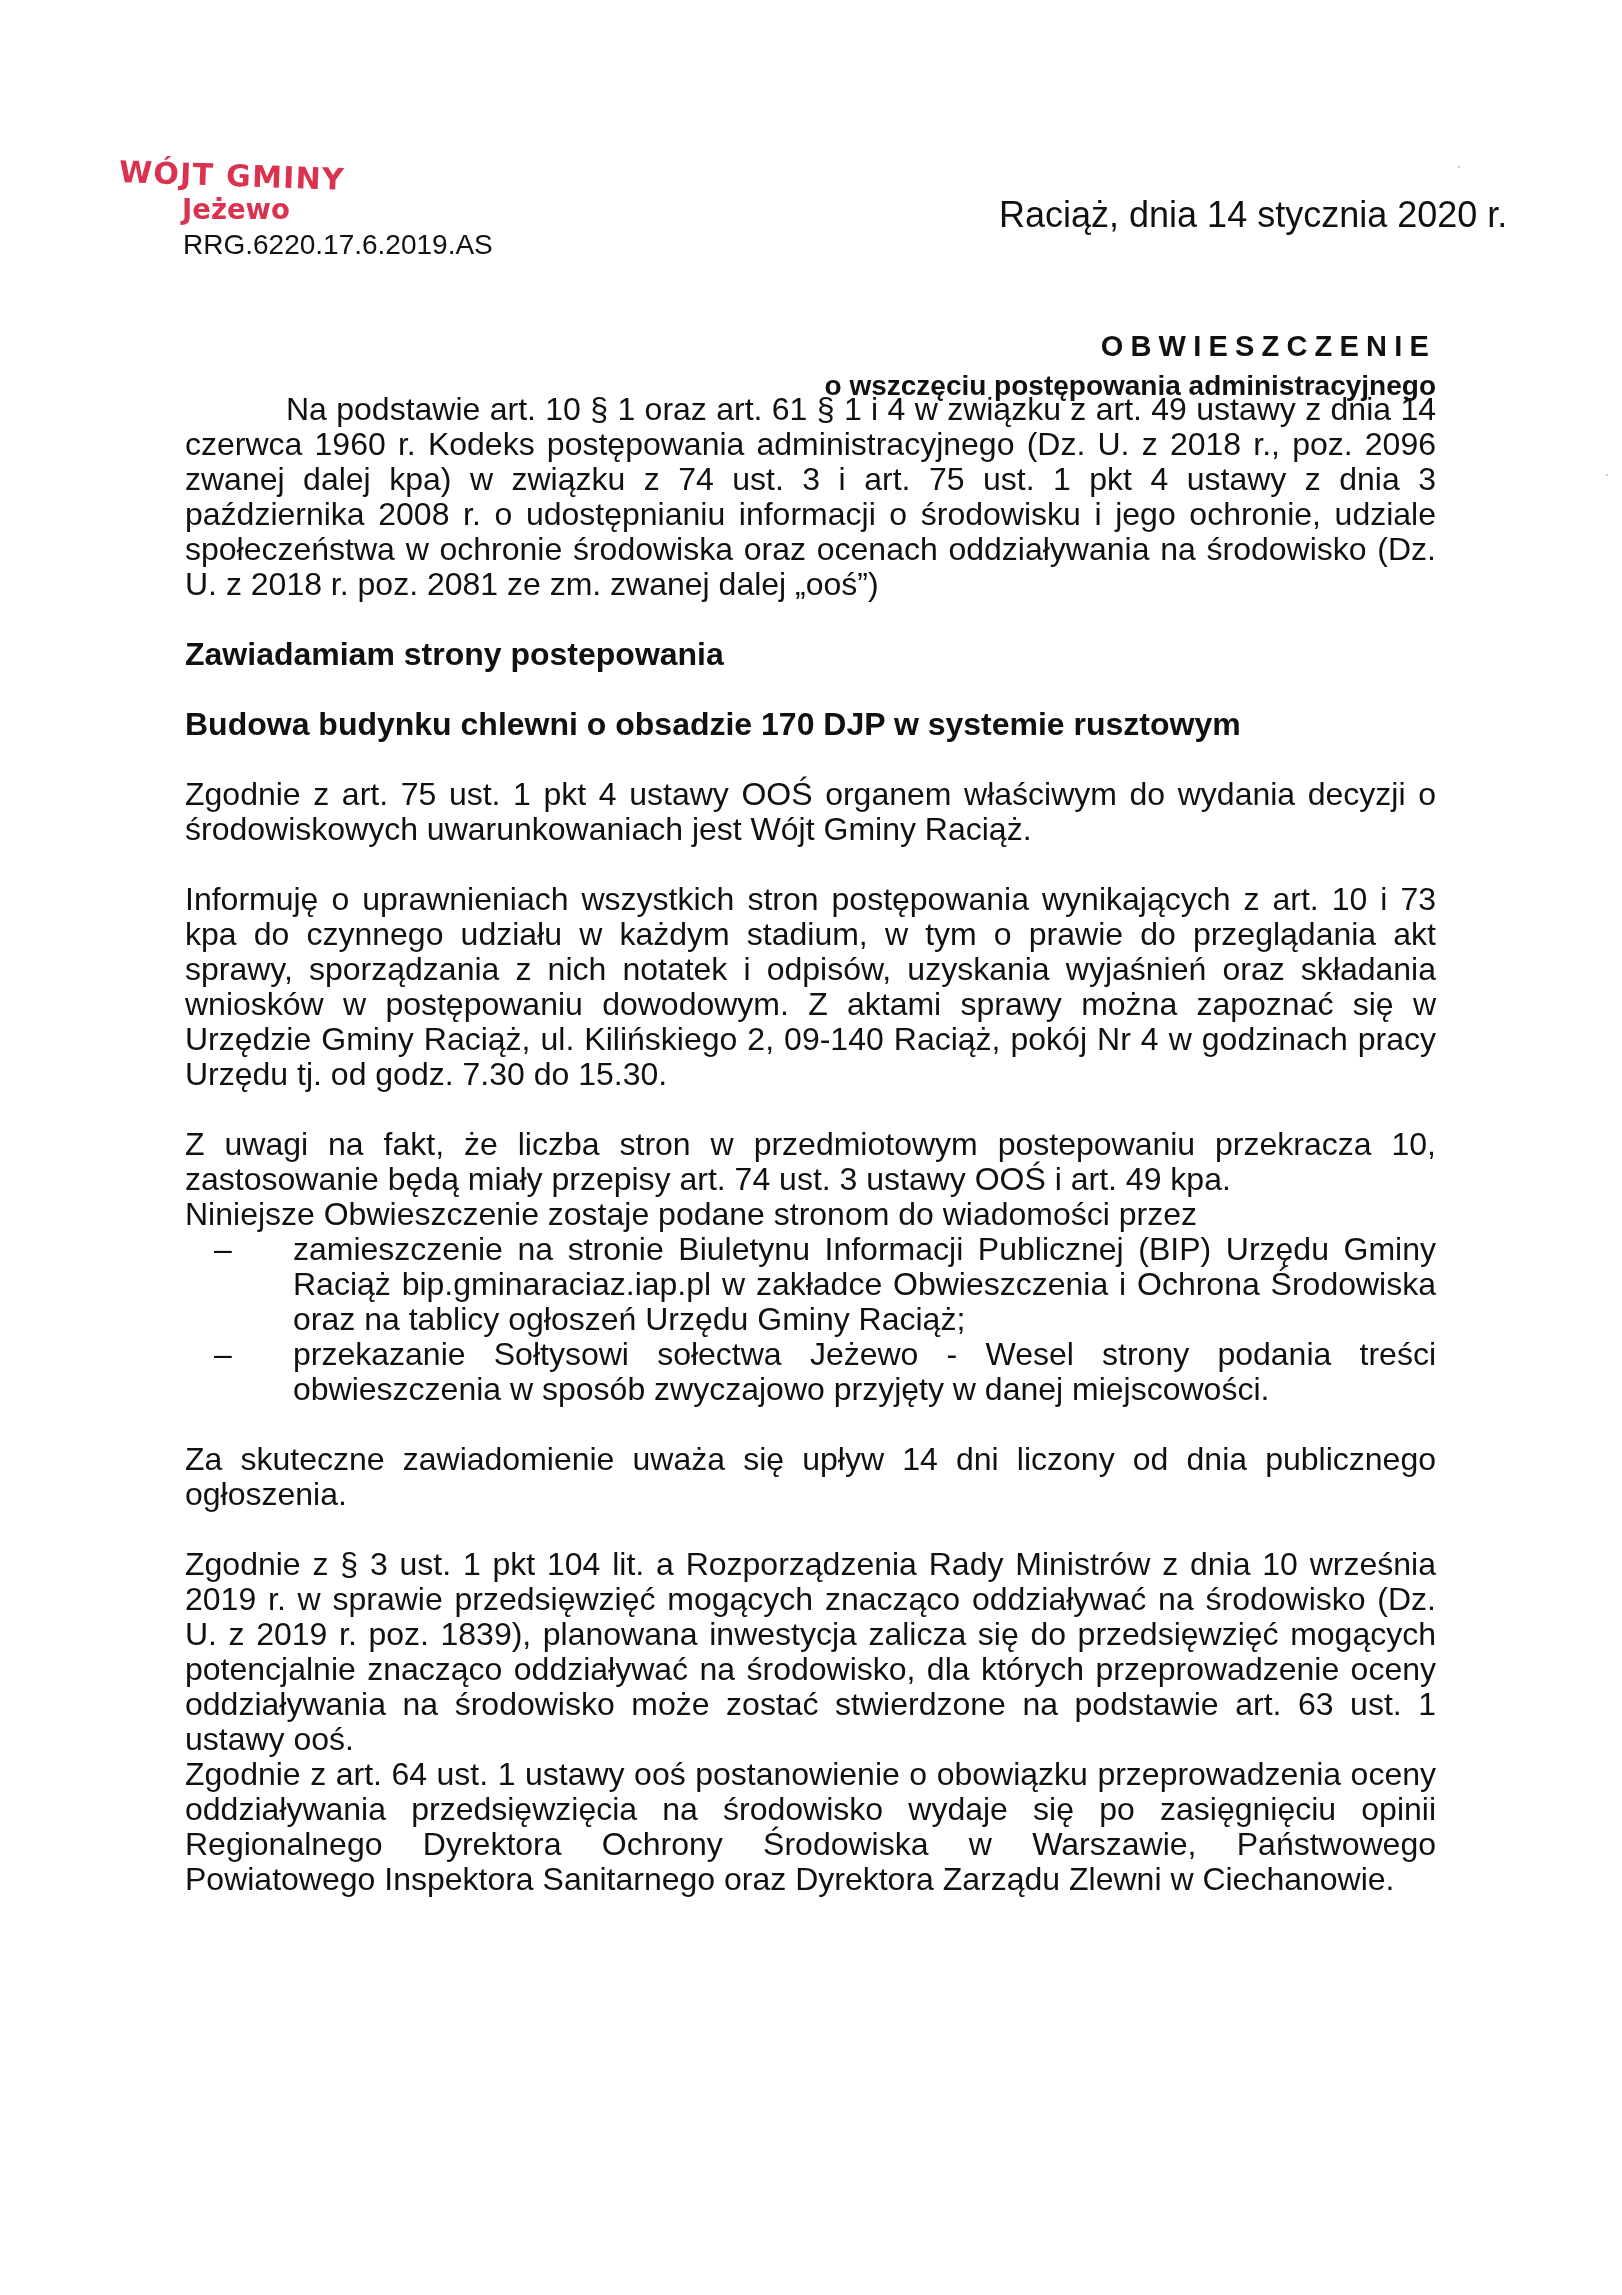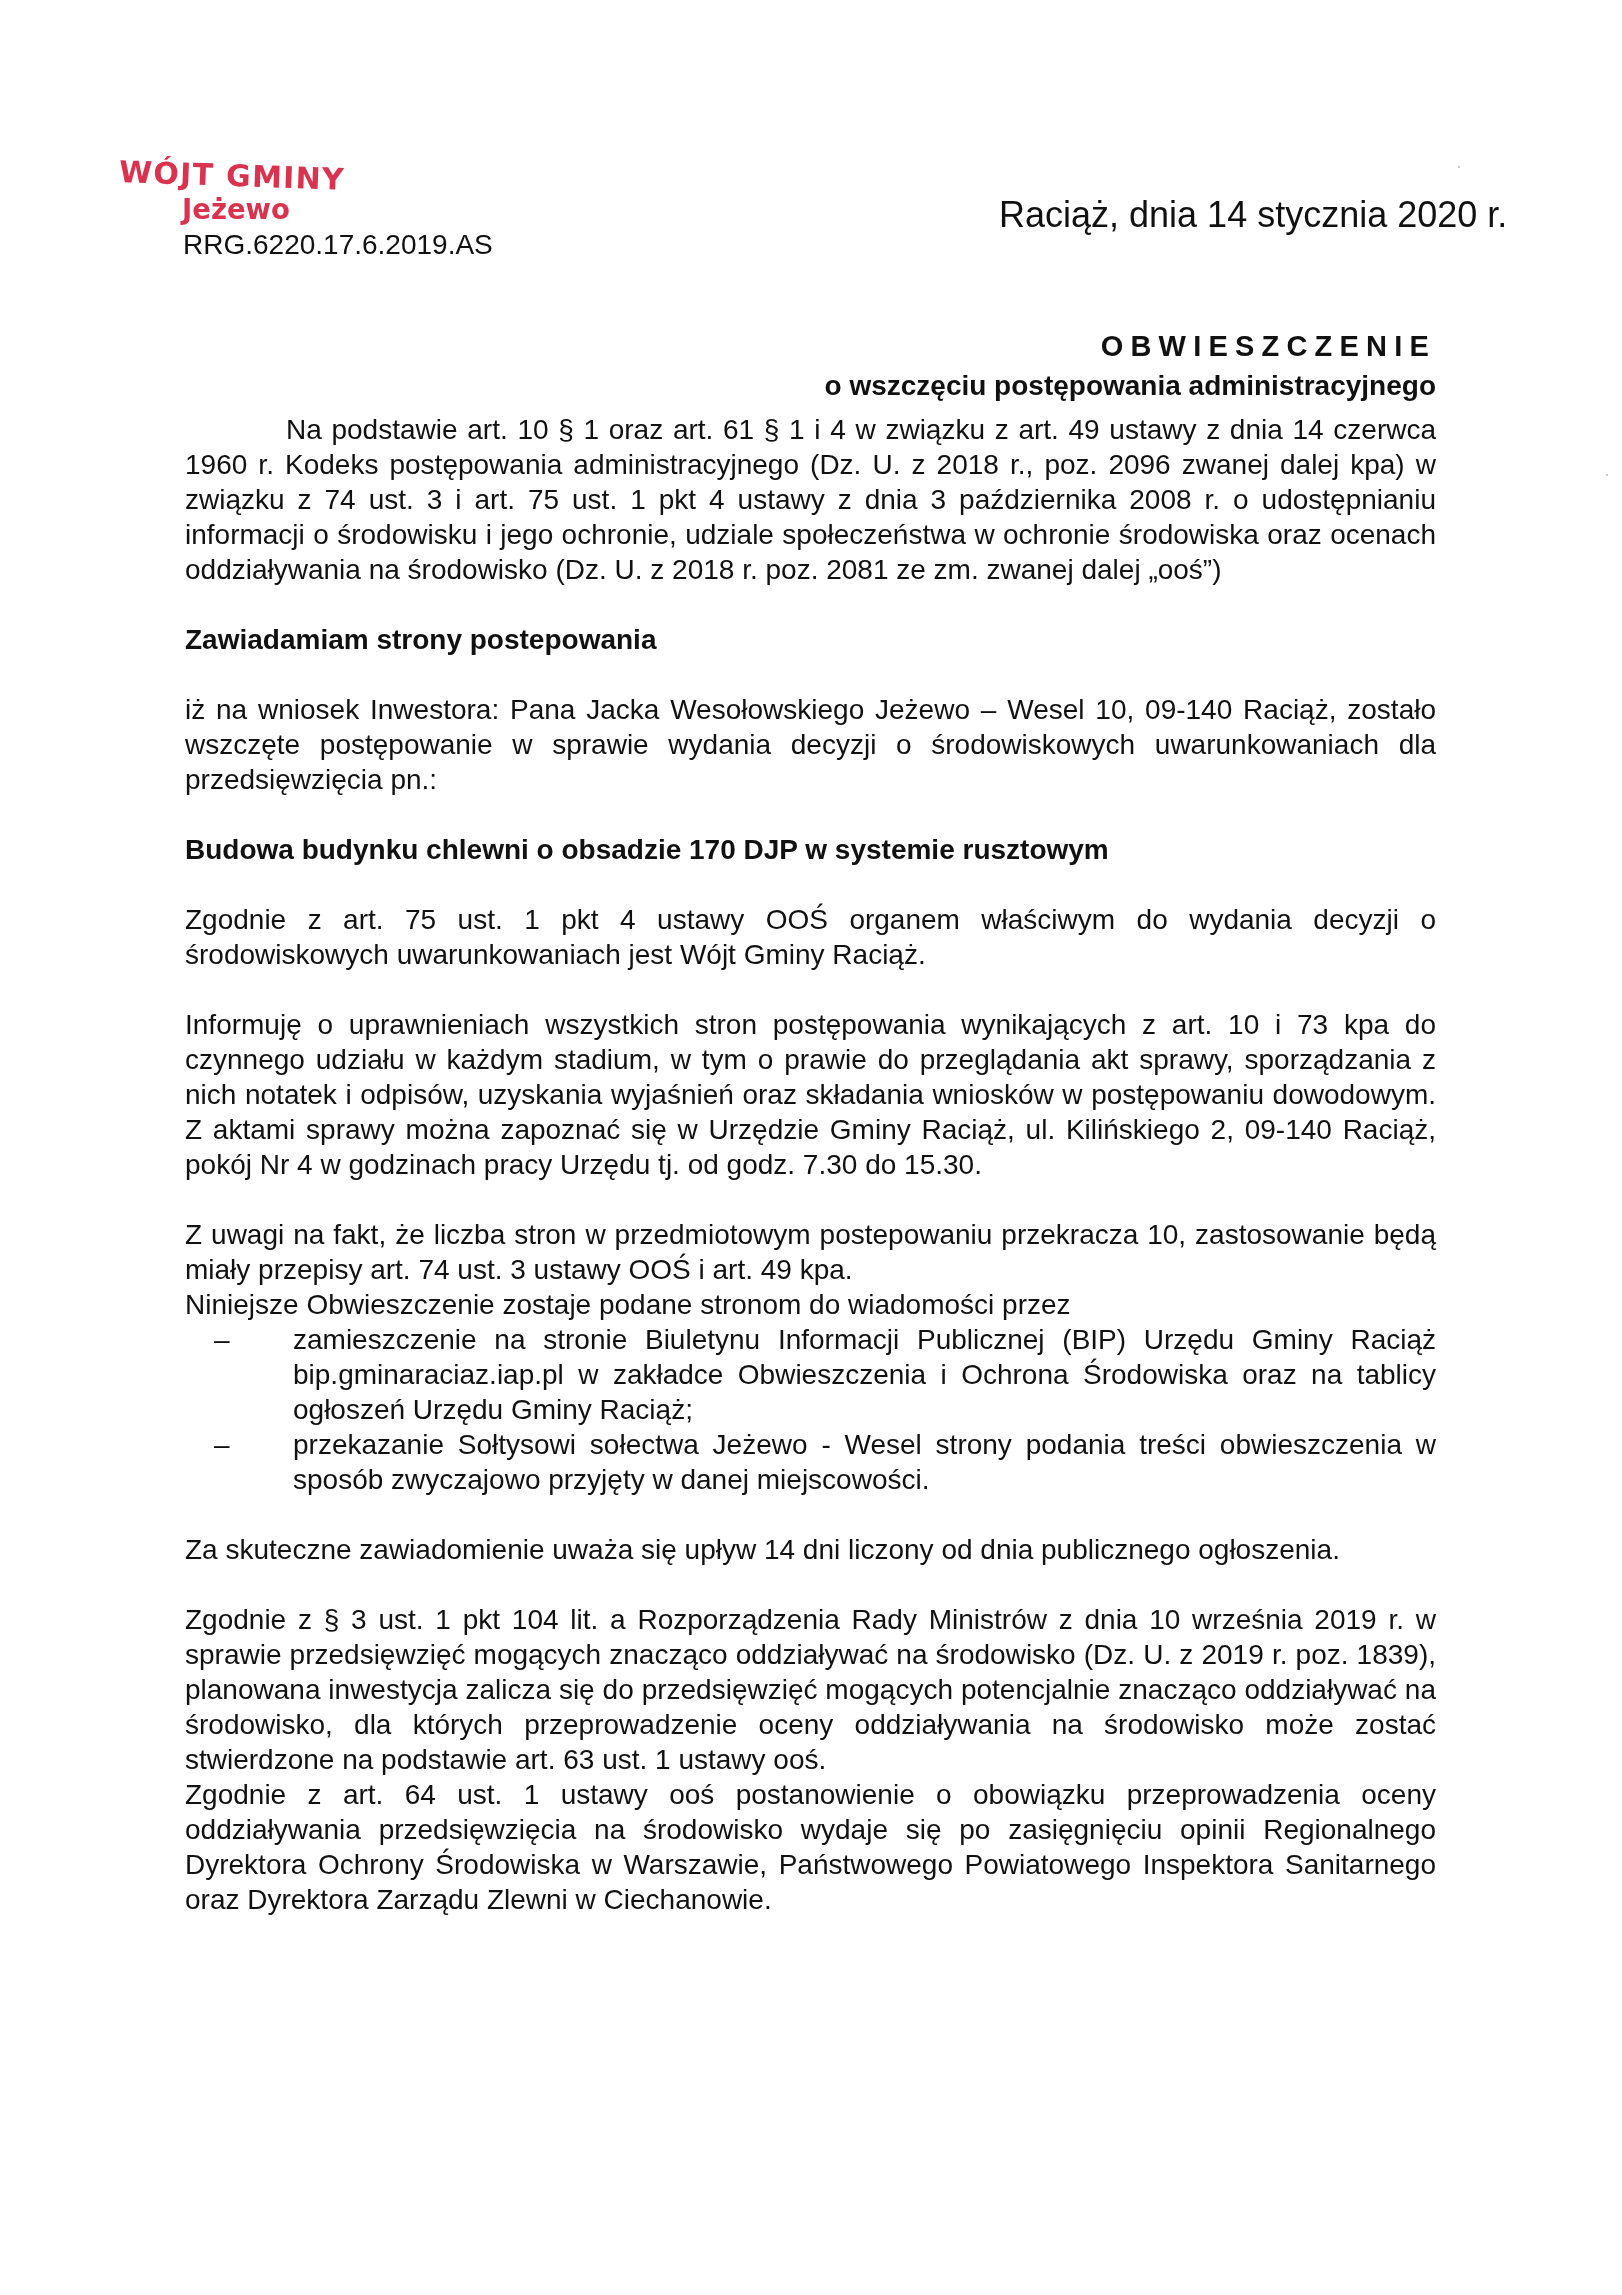--- a/index.html
+++ b/index.html
@@ -18,22 +18,22 @@
   }
   .date {
     position: absolute; left: 999px; top: 194px; font-size: 36px;
   }
   .title-block { position: absolute; left: 183px; width: 1253px; top: 330px; text-align: right; }
   .title {
     font-weight: bold; font-size: 29px; letter-spacing: 7.2px;
   }
   .subtitle { font-weight: bold; font-size: 28px; margin-top: 6.5px; }
   .content {
-    position: absolute; left: 185px; width: 1251px; top: 412px;
-    font-size: 28px; line-height: 35px; text-align: justify;
+    position: absolute; left: 185px; width: 1251px; top: 392px;
+    font-size: 32px; line-height: 35px; text-align: justify;
   }
   .content p { margin: 0; }
   .indent { text-indent: 101px; }
   .center-bold { font-weight: bold; }
   .bold { font-weight: bold; }
   .gap-lg { margin-top: 35px !important; }
   .gap-md { margin-top: 35px !important; }
   ul.dash { list-style: none; margin: 0; padding: 0 0 0 108px; }
   ul.dash li { position: relative; }
   ul.dash li .dash-mark { position: absolute; left: -79px; top: 0; }
@@ -53,21 +53,20 @@
 <div class="title-block">
   <div class="title">OBWIESZCZENIE</div>
   <div class="subtitle">o wszczęciu postępowania administracyjnego</div>
 </div>
 
 <div class="content">
   <p class="indent">Na podstawie art. 10 § 1 oraz art. 61 § 1 i 4 w związku z art. 49 ustawy z dnia 14 czerwca 1960 r. Kodeks postępowania administracyjnego (Dz. U. z 2018 r., poz. 2096 zwanej dalej kpa) w związku z 74 ust. 3 i art. 75 ust. 1 pkt 4 ustawy z dnia 3 października 2008 r. o udostępnianiu informacji o środowisku i jego ochronie, udziale społeczeństwa w ochronie środowiska oraz ocenach oddziaływania na środowisko (Dz. U. z 2018 r. poz. 2081 ze zm. zwanej dalej „ooś”)</p>
 
   <p class="center-bold gap-lg" style="margin-top:41px;">Zawiadamiam strony postepowania</p>
 
-  <p class="gap-lg" style="margin-top:41px;">iż na wniosek Inwestora: Pana Jacka Wesołowskiego Jeżewo – Wesel 10, 09-140 Raciąż, zostało wszczęte postępowanie w sprawie wydania decyzji o środowiskowych uwarunkowaniach dla przedsięwzięcia pn.:</p>
 
   <p class="bold gap-md" style="margin-top:34px;">Budowa budynku chlewni o obsadzie 170 DJP w systemie rusztowym</p>
 
   <p class="gap-md" style="margin-top:34px;">Zgodnie z art. 75 ust. 1 pkt 4 ustawy OOŚ organem właściwym do wydania decyzji o środowiskowych uwarunkowaniach jest Wójt Gminy Raciąż.</p>
 
   <p class="gap-md" style="margin-top:34px;">Informuję o uprawnieniach wszystkich stron postępowania wynikających z art. 10 i 73 kpa do czynnego udziału w każdym stadium, w tym o prawie do przeglądania akt sprawy, sporządzania z nich notatek i odpisów, uzyskania wyjaśnień oraz składania wniosków w postępowaniu dowodowym. Z aktami sprawy można zapoznać się w Urzędzie Gminy Raciąż, ul. Kilińskiego 2, 09-140 Raciąż, pokój Nr 4 w godzinach pracy Urzędu tj. od godz. 7.30 do 15.30.</p>
 
   <p class="gap-md" style="margin-top:34px;">Z uwagi na fakt, że liczba stron w przedmiotowym postepowaniu przekracza 10, zastosowanie będą miały przepisy art. 74 ust. 3 ustawy OOŚ i art. 49 kpa.</p>
   <p style="text-align:left;">Niniejsze Obwieszczenie zostaje podane stronom do wiadomości przez</p>
   <ul class="dash">

